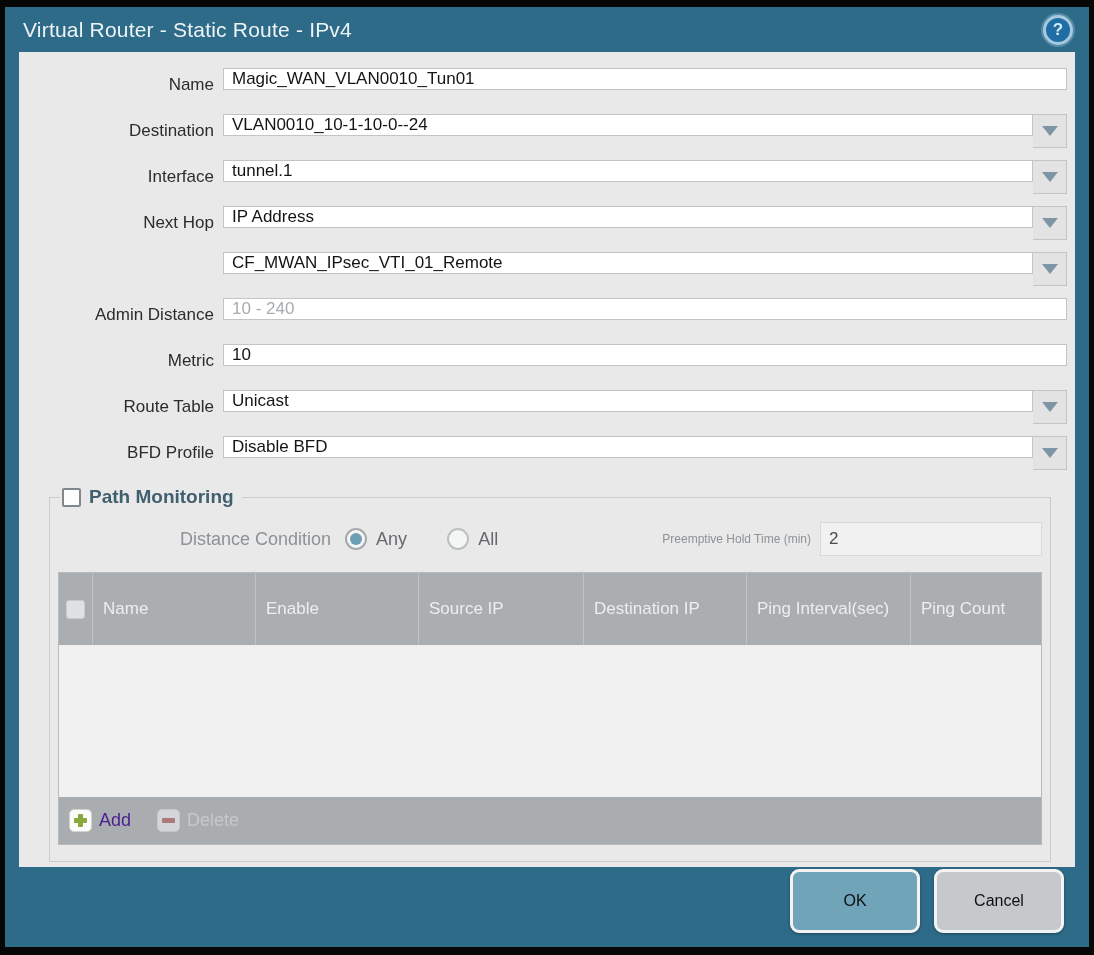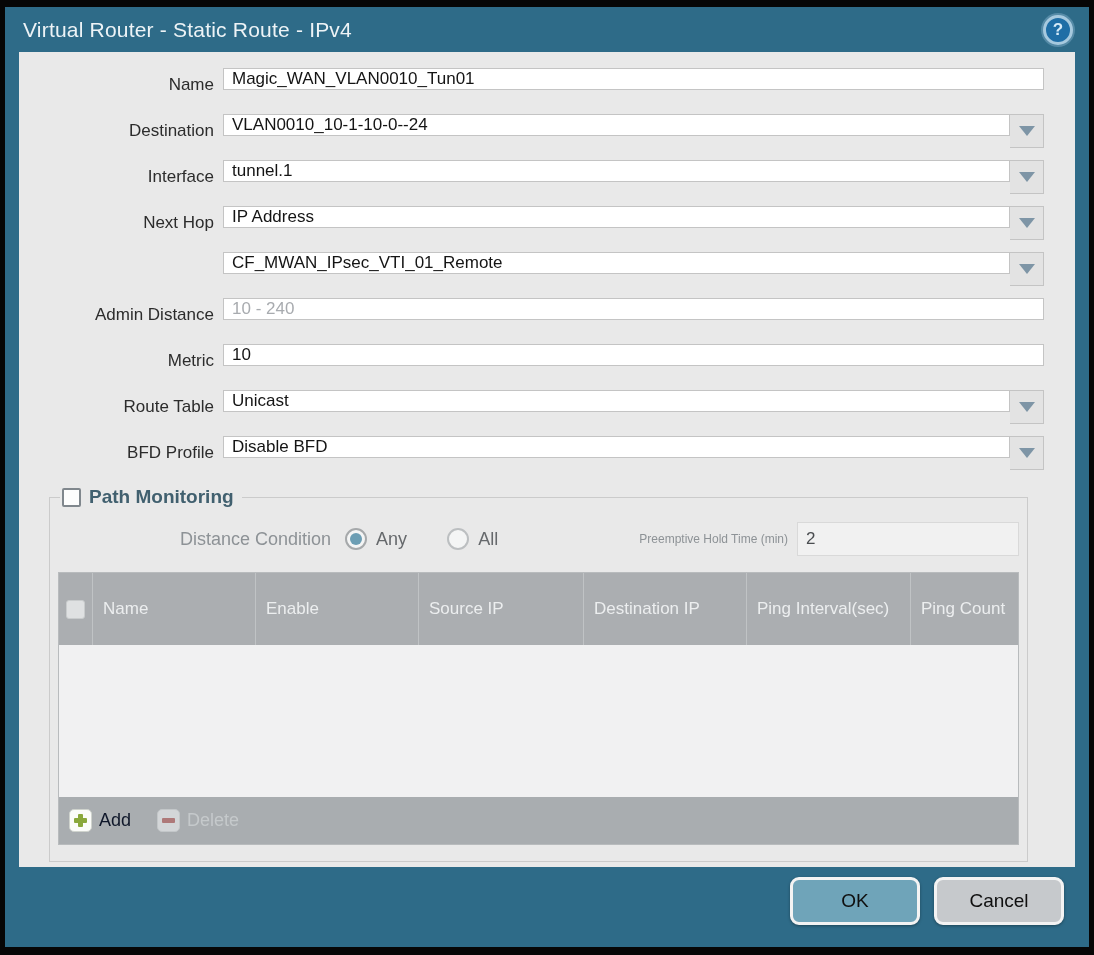--- a/index.html
+++ b/index.html
@@ -33,21 +33,21 @@
     box-shadow: 0 0 0 2px rgba(160,200,225,.35);
     color: #d7ebf8; font-size: 17px; font-weight: bold;
     display: flex; align-items: center; justify-content: center;
     cursor: pointer;
   }
   
   .content {
     flex: 1 1 auto;
     margin: 0 14px;
     background: #e9e9e9;
-    padding: 16px 31px 0 8px;
+    padding: 16px 8px 0 8px;
     overflow: hidden;
   }
   .form-row { display: flex; align-items: center; margin-bottom: 12px; }
   .form-row .flabel {
     width: 196px; flex: 0 0 196px;
     text-align: right; padding-right: 9px;
     font-size: 17px; color: #2c2c2c;
   }
   .ctrl { flex: 1 1 auto; display: flex; height: 34px; }
   .ctrl input[type="text"] {
@@ -160,34 +160,34 @@
   .add-icon::before, .add-icon::after {
     content: ""; position: absolute; background: #8aa83c; border-radius: 1px;
   }
   .add-icon::before { width: 13px; height: 5px; }
   .add-icon::after { width: 5px; height: 13px; }
   .del-icon { background: #d3d6d8; border: 1px solid #c3c7c9; }
   .del-icon::before {
     content: ""; position: absolute; width: 13px; height: 5px;
     background: #a2595a; border-radius: 1px; opacity: .75;
   }
-  .tf-label-add { color: #0f172a; font-size: 18px; }
+  .tf-label-add { color: #4c1d95; font-size: 18px; }
   .tf-label-del { color: #c5c9cb; font-size: 18px; }
   
   .dialog-footer {
     flex: 0 0 80px; height: 80px;
     display: flex; align-items: center; justify-content: flex-end;
     padding: 0 25px 12px 0; gap: 14px;
   }
   .btn {
-    width: 130px; height: 48px;
+    width: 130px; height: 64px;
     border-radius: 9px;
     border: 3px solid #f3f3f3;
     font-family: "Liberation Sans", "DejaVu Sans", sans-serif;
-    font-size: 19px; color: #0f0f0f;
+    font-size: 16px; color: #0f0f0f;
     cursor: pointer;
     box-shadow: 0 1px 3px rgba(0,0,0,.35);
   }
   .btn-ok { background: #6fa4b9; }
   .btn-cancel { background: #c6c9cc; }
 </style>
 </head>
 <body>
 
 <div class="dialog">

